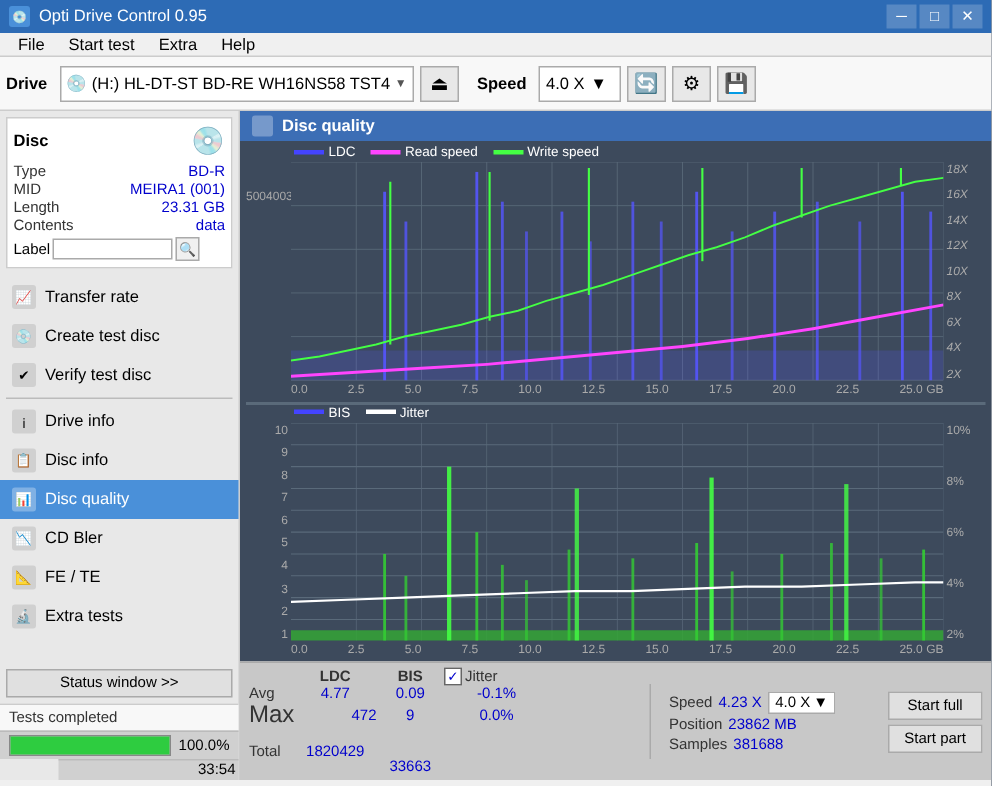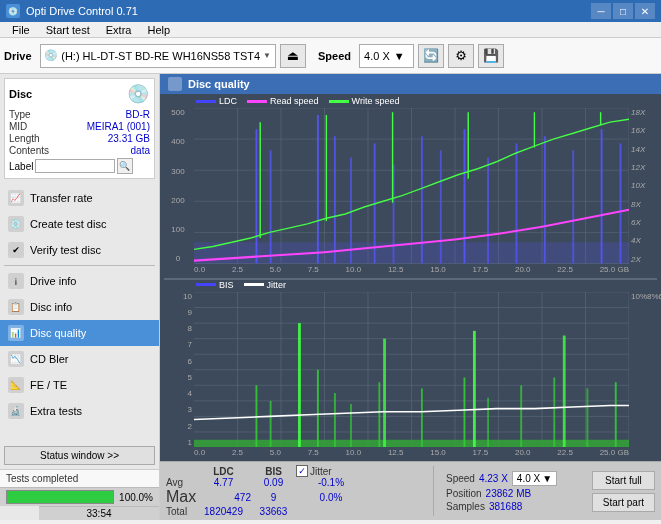--- a/index.html
+++ b/index.html
@@ -79,21 +79,21 @@
     
     
     .chart-grid { stroke: #5a6a7a; stroke-width: 0.5; }
   </style>
 </head>
 <body>
 
 <div class="title-bar">
   <div class="title-bar-left">
     <div class="title-bar-icon">💿</div>
-    <span>Opti Drive Control 0.71</span>
+    <span>Opti Drive Control 0.95</span>
   </div>
   <div class="title-bar-controls">
     <button class="title-bar-btn">─</button>
     <button class="title-bar-btn">□</button>
     <button class="title-bar-btn close">✕</button>
   </div>
 </div>
 
 <div class="menu-bar">
   <span class="menu-item">File</span>
@@ -198,21 +198,21 @@
 
     <div class="progress-area">
       <span class="status-text">Tests completed</span>
     </div>
     <div style="background:#d0d0d0; padding:2px 6px; display:flex; align-items:center; gap:4px; border-top:1px solid #bbb;">
       <div class="progress-bar-container" style="flex:1; height:14px;">
         <div class="progress-bar-fill"></div>
       </div>
       <span class="progress-text">100.0%</span>
     </div>
-    <div style="background:#d0d0d0; padding:1px 2px; text-align:center; font-size:10px; border-top:1px solid #bbb;margin-left:39px;">
+    <div style="background:#d0d0d0; padding:1px 2px; text-align:right; font-size:10px; border-top:1px solid #bbb;margin-left:39px;">
       <span>33:54</span>
     </div>
   </div>
 
   <div class="content">
 
     <div class="disc-quality-header">
       <div class="disc-quality-icon"></div>
       <span>Disc quality</span>
     </div>
@@ -231,21 +231,21 @@
             <span style="color:white; font-size:9px;">Read speed</span>
           </div>
           <div class="legend-item">
             <div style="width:20px; height:3px; background:#44ff44;"></div>
             <span style="color:white; font-size:9px;">Write speed</span>
           </div>
         </div>
 
         <div style="flex:1; display:flex; position:relative;">
 
-          <div style="width:30px; display:flex; flex-direction:column; justify-content:space-between; font-size:8px; color:#aaa; text-align:center; padding-right:2px; padding-bottom:12px;">
+          <div style="width:30px; display:flex; flex-direction:row; justify-content:space-between; font-size:8px; color:#aaa; text-align:center; padding-right:2px; padding-bottom:12px;margin-top:18px;">
             <span>500</span>
             <span>400</span>
             <span>300</span>
             <span>200</span>
             <span>100</span>
             <span>0</span>
           </div>
 
           <div style="flex:1; position:relative;">
             <svg style="width:100%; height:calc(100% - 12px); display:block;" viewBox="0 0 460 110" preserveAspectRatio="none">
@@ -417,21 +417,21 @@
               <span>10.0</span>
               <span>12.5</span>
               <span>15.0</span>
               <span>17.5</span>
               <span>20.0</span>
               <span>22.5</span>
               <span>25.0 GB</span>
             </div>
           </div>
 
-          <div style="width:28px; display:flex; flex-direction:row; justify-content:space-between; font-size:8px; color:#aaa; padding-left:2px; padding-bottom:12px;">
+          <div style="width:28px; display:flex; flex-direction:column; justify-content:space-between; font-size:8px; color:#aaa; padding-left:2px; padding-bottom:12px;">
             <span>10%</span>
             <span>8%</span>
             <span>6%</span>
             <span>4%</span>
             <span>2%</span>
           </div>
         </div>
       </div>
     </div>
 
@@ -455,21 +455,21 @@
         <div></div>
 
         <div style="color:#333; font-size:16px;">Max</div>
         <div style="text-align:right; color:#0000cc; font-size:10px;">472</div>
         <div style="text-align:center; color:#0000cc; font-size:10px;">9</div>
         <div style="text-align:center; color:#0000cc; font-size:10px;">0.0%</div>
         <div></div>
 
         <div style="color:#333; font-size:10px;">Total</div>
         <div style="text-align:center; color:#0000cc; font-size:10px;">1820429</div>
-        <div style="text-align:center; color:#0000cc; font-size:10px;">33663</div>
+        <div style="text-align:center; color:#0000cc; font-size:10px;margin-top:20px;">33663</div>
         <div></div>
         <div></div>
       </div>
 
       <div style="width:1px; height:50px; background:#aaa; margin:0 4px;"></div>
 
       <div style="display:flex; flex-direction:column; gap:2px; font-size:10px;">
         <div style="display:flex; align-items:center; gap:4px;">
           <span style="color:#333;">Speed</span>
           <span style="color:#0000cc;">4.23 X</span>

